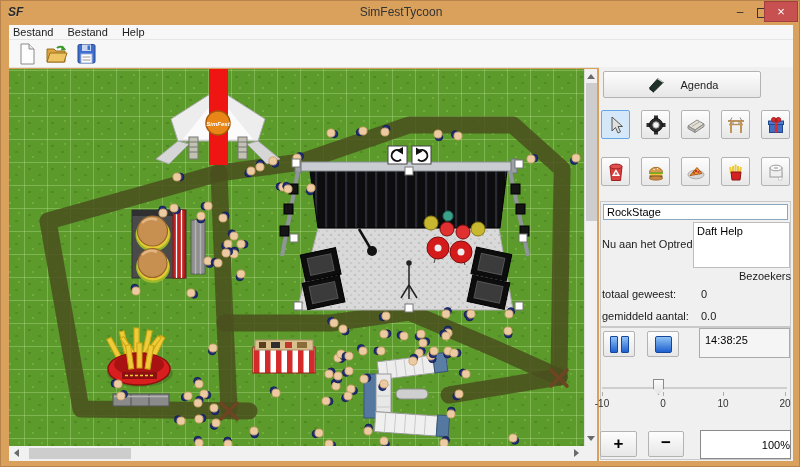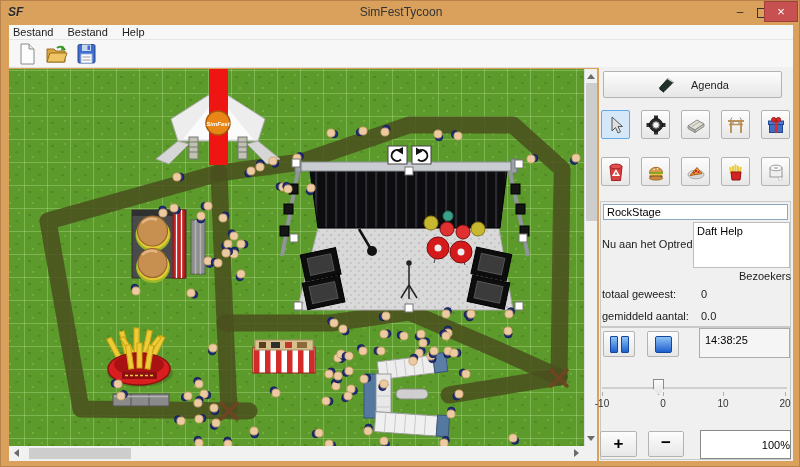--- a/index.html
+++ b/index.html
@@ -35,21 +35,21 @@
   #sb-corner{left:583px;top:445px;width:13px;height:15px;background:#F1F1F1;}
   .tri{width:0;height:0;}
   .tri-up{border-left:4px solid transparent;border-right:4px solid transparent;border-bottom:5px solid #6a6a6a;}
   .tri-down{border-left:4px solid transparent;border-right:4px solid transparent;border-top:5px solid #6a6a6a;}
   .tri-left{border-top:4px solid transparent;border-bottom:4px solid transparent;border-right:5px solid #6a6a6a;}
   .tri-right{border-top:4px solid transparent;border-bottom:4px solid transparent;border-left:5px solid #6a6a6a;}
   
   #sidebar{left:598px;top:66px;width:194px;height:394px;background:#F0F0F0;}
   .btn{background:linear-gradient(#FDFDFD,#E7E7E7);border:1px solid #B3B3B3;border-radius:2px;
        box-sizing:border-box;cursor:default;}
-  #agenda-btn{left:602px;top:70px;width:179px;height:27px;display:flex;align-items:center;justify-content:center;gap:15px;font-size:11px;color:#222;}
+  #agenda-btn{left:602px;top:70px;width:158px;height:27px;display:flex;align-items:center;justify-content:center;gap:15px;font-size:11px;color:#222;}
   .toolrow{left:600px;width:189px;height:29px;display:flex;justify-content:space-between;}
   #toolrow1{top:109px;} #toolrow2{top:156px;}
   .tool{width:29px;height:29px;display:flex;align-items:center;justify-content:center;}
   .tool.sel{background:#D5E8F9;border:1px solid #66A7E8;}
   .groupbox{border:1px solid #C9C9C9;box-sizing:border-box;}
   #infobox{left:599px;top:200px;width:191px;height:126px;}
   #playbox{left:599px;top:326px;width:191px;height:133px;}
   #stage-name{left:602px;top:203px;width:185px;height:16px;border:1px solid #8AA8C0;background:#fff;
               font-size:11px;font-family:"Liberation Sans",sans-serif;padding:0 3px;box-sizing:border-box;}
   .lbl{font-size:11px;color:#1a1a1a;white-space:nowrap;}

